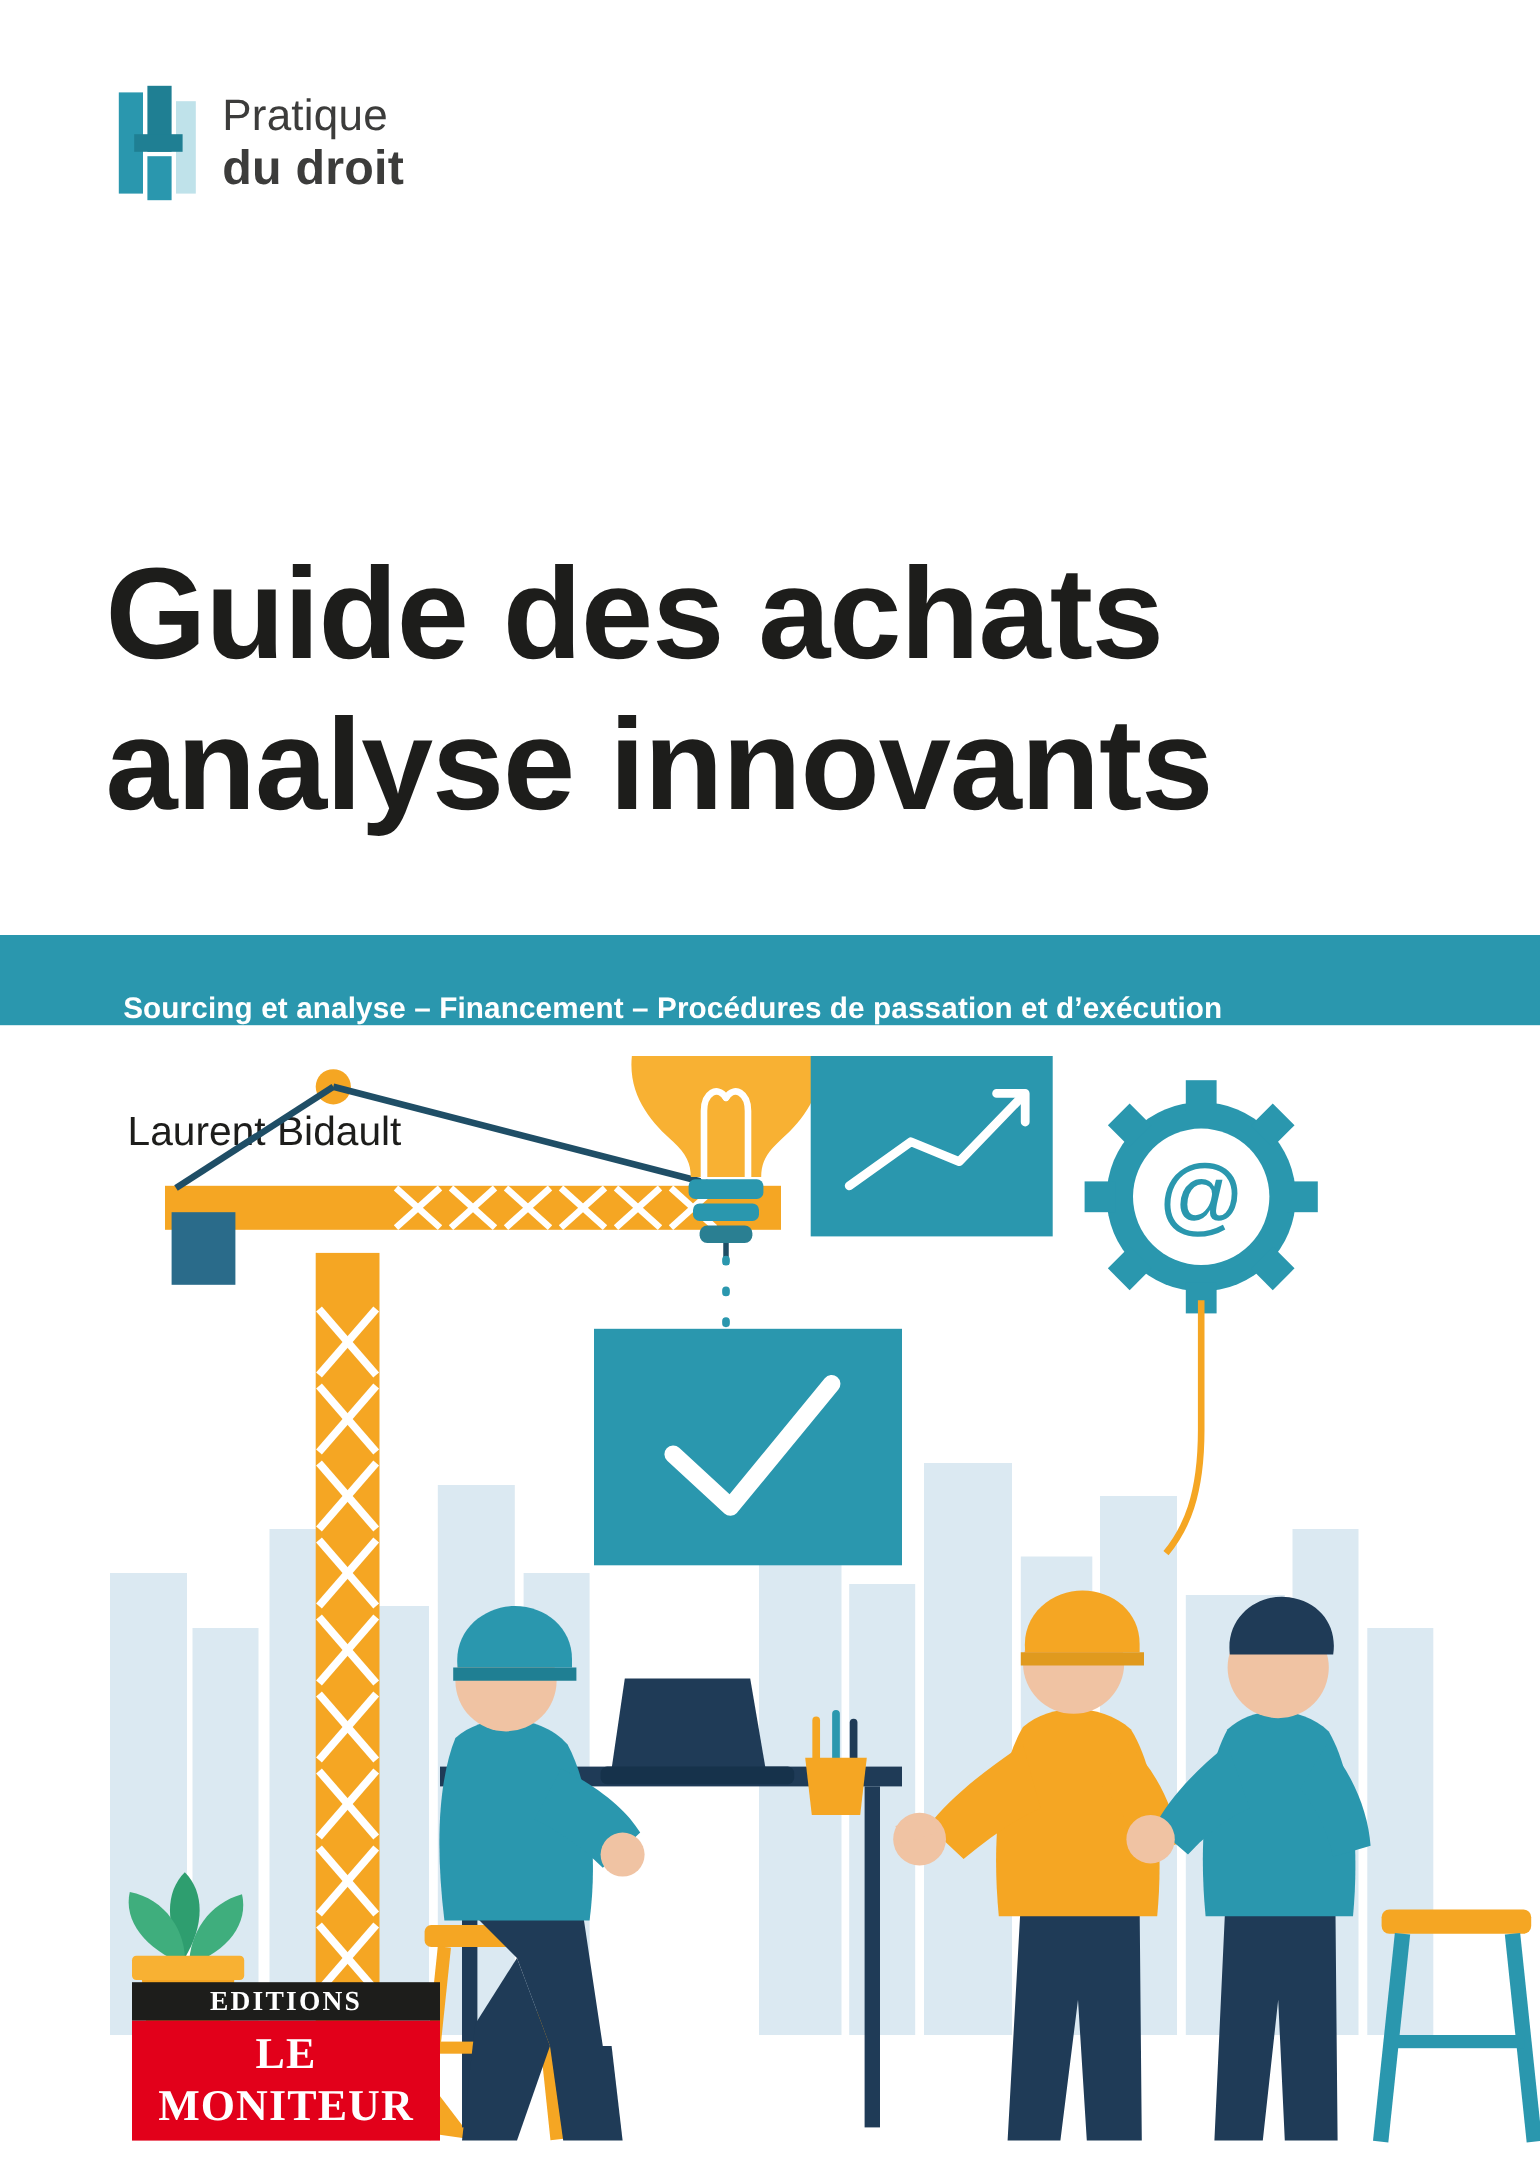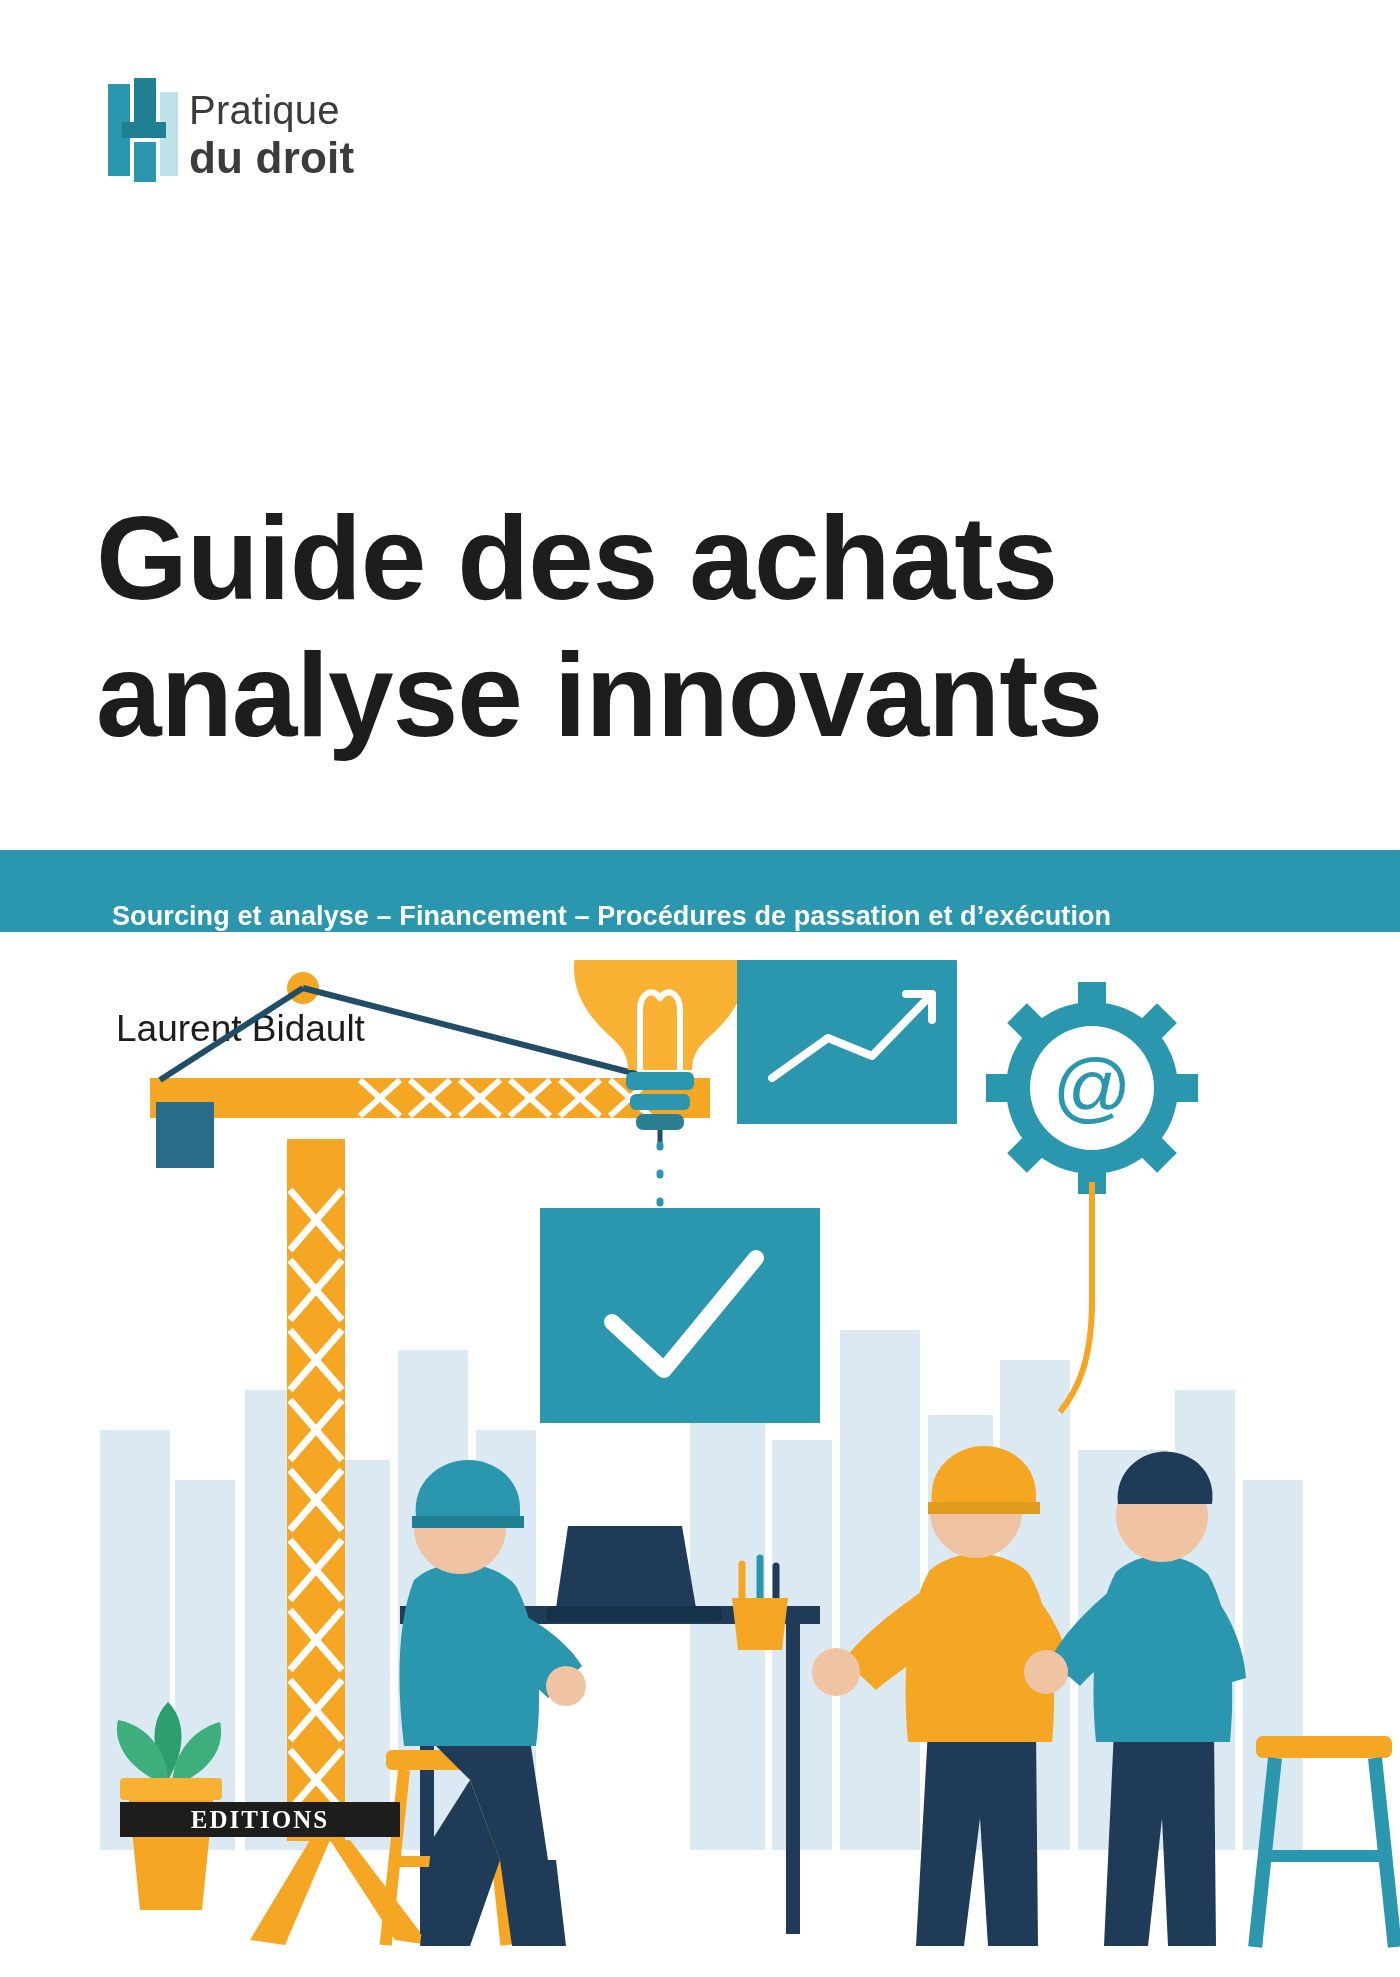--- a/index.html
+++ b/index.html
@@ -20,22 +20,22 @@
     inset: 0;
     background: #ffffff;
   }
 
   
   .collection {
     position: absolute;
     left: 108px;
     top: 78px;
     display: flex;
-    align-items: flex-end;
-    gap: 5px;
+    align-items: center;
+    gap: 18px;
   }
   .collection-mark {
     position: relative;
     width: 76px;
     height: 104px;
   }
   .collection-mark .bar-a {
     position: absolute;
     left: 0; top: 6px;
     width: 22px; height: 92px;
@@ -430,15 +430,16 @@
         <rect x="1256" y="776" width="136" height="22" rx="7" fill="#f5a623"></rect>
         <rect x="1268" y="798" width="14" height="190" fill="#2a97ae" transform="rotate(6 1275 798)"></rect>
         <rect x="1368" y="798" width="14" height="190" fill="#2a97ae" transform="rotate(-6 1375 798)"></rect>
         <rect x="1270" y="890" width="116" height="12" fill="#2a97ae"></rect>
       </g>
     </svg>
   </div>
 
   <div class="publisher">
     <div class="editions">EDITIONS</div>
+    <div class="moniteur">LE MONITEUR</div>
   </div>
 
 </div>
 
 </body></html>

